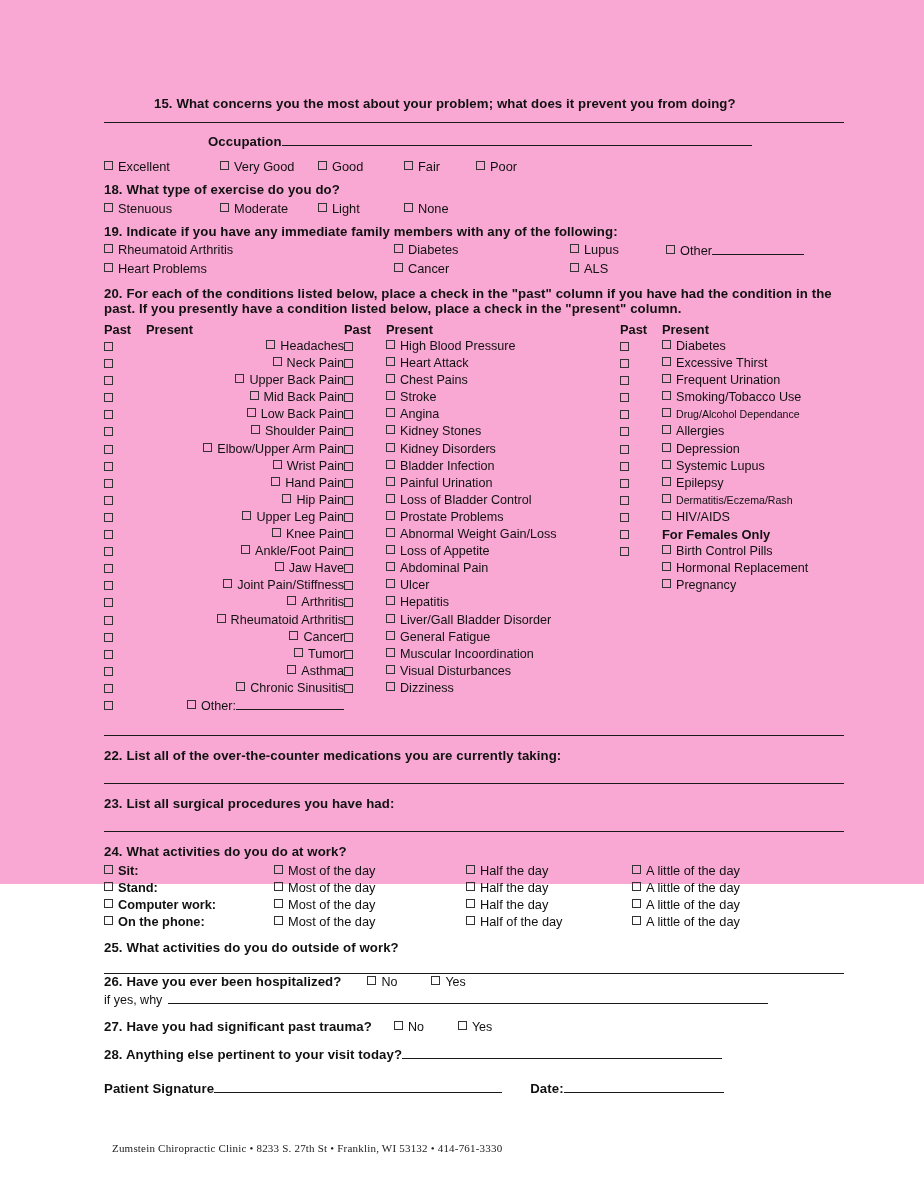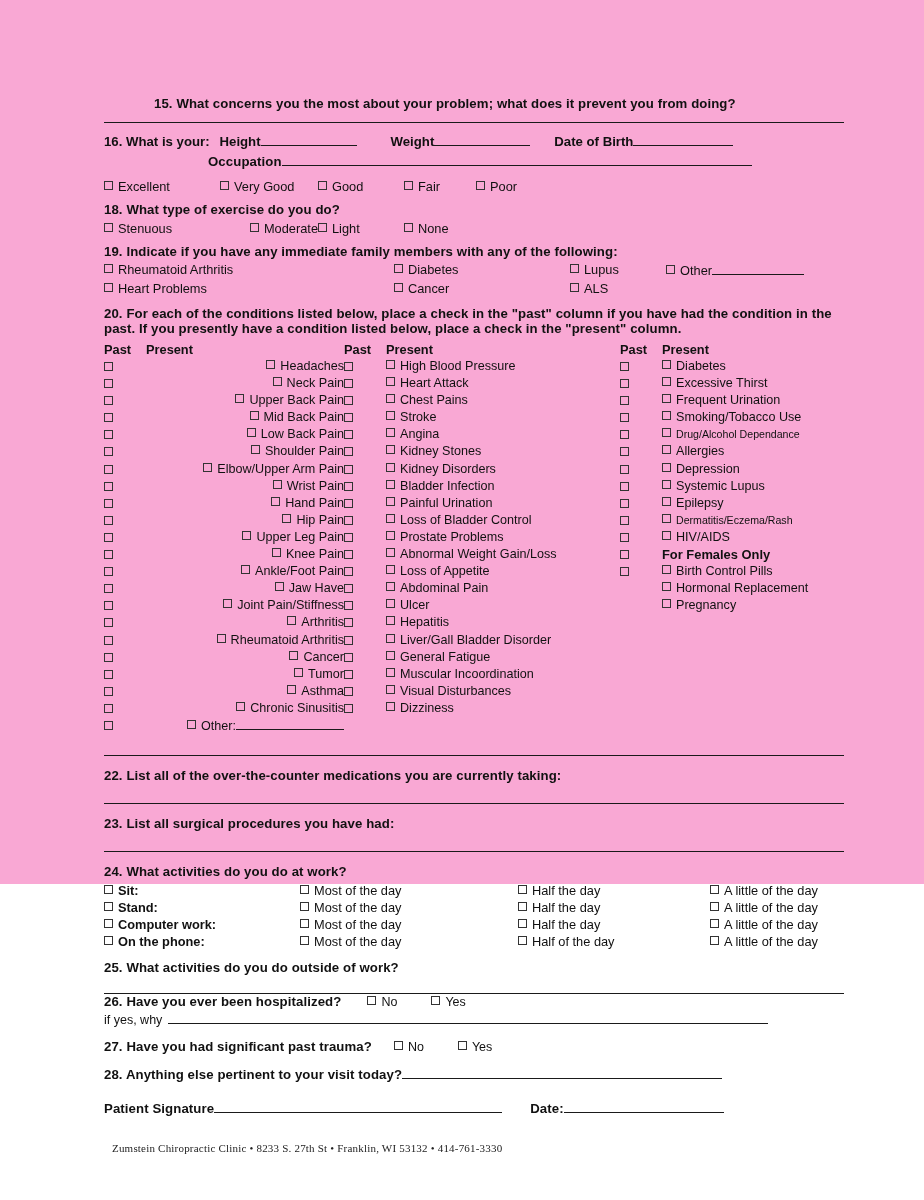--- a/index.html
+++ b/index.html
@@ -93,21 +93,21 @@
   .cond-item.smallitem { font-size: 10.6px; }
   .pastbox { line-height: 17.1px; }
   .females {
     font-size: 12.9px;
     font-weight: bold;
     line-height: 17.1px;
   }
 
   
   .worktable { margin-top: 3px; font-size: 12.8px; }
-  .workrow { display: flex; line-height: 17px; gap: 26px; }
+  .workrow { display: flex; line-height: 17px; }
   .workrow .c1 { width: 170px; font-weight: bold; }
   .workrow .c2 { width: 192px; font-weight: normal; }
   .workrow .c3 { width: 166px; font-weight: normal; }
   .workrow .c4 { font-weight: normal; }
 
   .footer {
     position: absolute;
     left: 112px;
     top: 1142px;
     font-size: 11px;
@@ -119,53 +119,41 @@
 </head>
 <body>
 
 <div class="page">
   <div class="sheet">
 
     <div class="q" id="q15" style="padding-left:50px;">15. What concerns you the most about your problem; what does it prevent you from doing?</div>
     <div class="rule" id="q15-rule"></div>
 
     <div id="q16">
-      <div class="q16line">
-        <span class="lbl">16. What is your:</span>
-        <span style="width:10px;"></span>
-        <span class="lbl">Height</span>
-        <span class="underline-fill" style="width:96px;"></span>
-        <span style="width:34px;"></span>
-        <span class="lbl">Weight</span>
-        <span class="underline-fill" style="width:96px;"></span>
-        <span style="width:24px;"></span>
-        <span class="lbl">Date of Birth</span>
-        <span class="underline-fill" style="width:100px;"></span>
-      </div>
       <div id="q16-occ">
         <span class="q">Occupation</span>
         <span class="underline-fill" style="width:470px;"></span>
       </div>
     </div>
 
     <div class="mt10">
       <div class="opts">
         <span class="opt" style="width:116px;"><span class="cb"></span><span>Excellent</span></span>
         <span class="opt" style="width:98px;"><span class="cb"></span><span>Very Good</span></span>
         <span class="opt" style="width:86px;"><span class="cb"></span><span>Good</span></span>
         <span class="opt" style="width:72px;"><span class="cb"></span><span>Fair</span></span>
         <span class="opt"><span class="cb"></span><span>Poor</span></span>
       </div>
     </div>
 
     <div class="mt8">
       <div class="q">18. What type of exercise do you do?</div>
       <div class="opts">
         <span class="opt" style="width:116px;"><span class="cb"></span><span>Stenuous</span></span>
-        <span class="opt" style="width:98px;text-align:right;"><span class="cb"></span><span>Moderate</span></span>
+        <span class="opt" style="width:98px;"><span class="cb"></span><span>Moderate</span></span>
         <span class="opt" style="width:86px;"><span class="cb"></span><span>Light</span></span>
         <span class="opt"><span class="cb"></span><span>None</span></span>
       </div>
     </div>
 
     <div class="mt8">
       <div class="q">19. Indicate if you have any immediate family members with any of the following:</div>
       <div class="famrow">
         <span style="width:290px;"><span class="cb"></span><span>Rheumatoid Arthritis</span></span>
         <span style="width:176px;"><span class="cb"></span><span>Diabetes</span></span>

